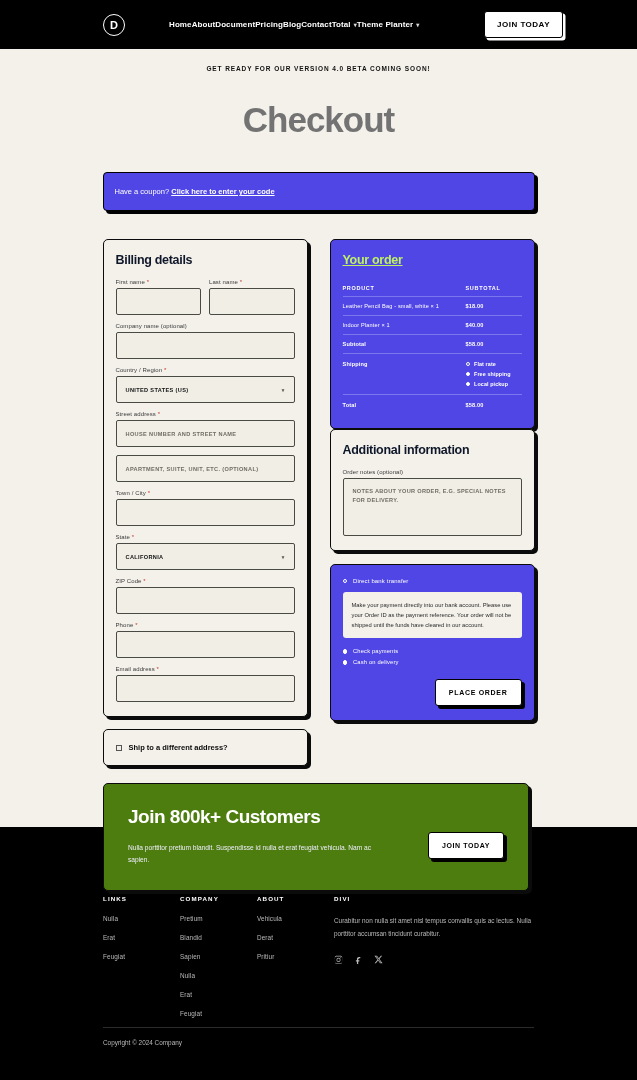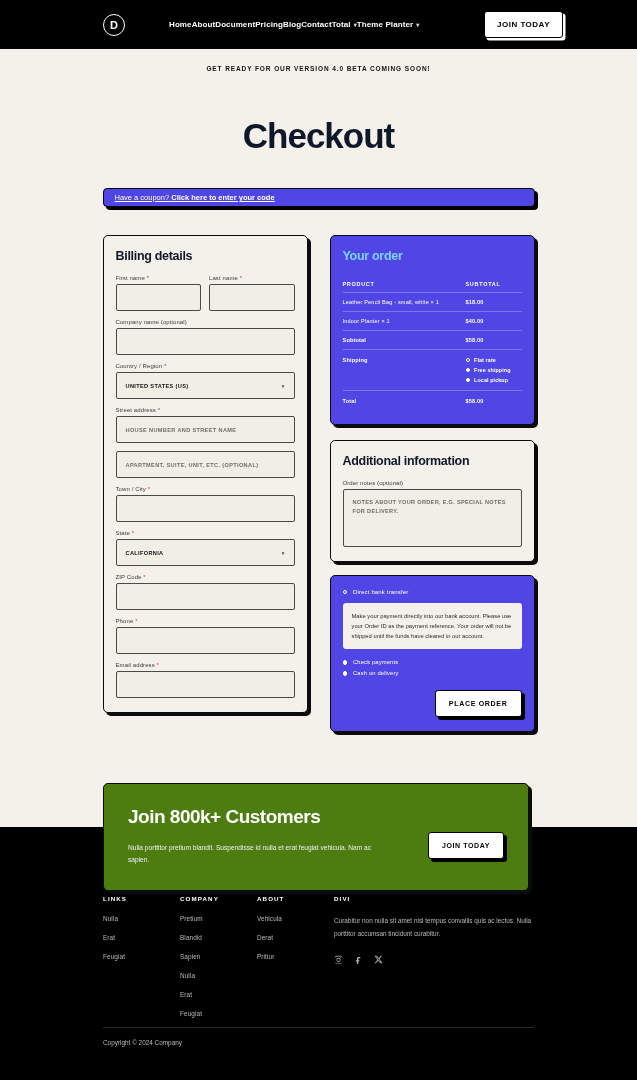--- a/index.html
+++ b/index.html
@@ -73,38 +73,37 @@
     color: #121212;
     padding: 16px 0 14px;
   }
 
   
   .page-title {
     text-align: center;
     font-size: 35px;
     font-weight: 700;
     letter-spacing: -1px;
-    color: #0f172a;
-    margin-top: 30px;
+    color: #737373;
+    margin-top: 14px;
   }
 
   
   .coupon {
     margin: 32px auto 0;
     width: 432px;
     background: #4f46e5;
     background: #5046e5;
     border: 1.6px solid #000;
     border-radius: 4px;
     box-shadow: 3px 3px 0 #000;
-    padding: 4px 11px;
+    padding: 14px 11px;
     font-size: 7.5px;
     color: #fff;
     font-weight: 500;
-    text-decoration: underline;
   }
   .coupon a { color: #fff; text-decoration: underline; font-weight: 700; }
 
   
   .main {
     display: flex;
     gap: 22px;
     width: 432px;
     margin: 28px auto 0;
     align-items: flex-start;
@@ -123,21 +122,21 @@
     background: #5046e5;
     border-color: #0b0b0b;
   }
   .card-title {
     font-size: 12.5px;
     font-weight: 700;
     letter-spacing: -.3px;
     color: #0f172a;
     margin-bottom: 12px;
   }
-  .card.purple .card-title { color: #7dd3fc; }
+  .card.purple .card-title { color: #bef264; text-decoration: underline; }
 
   .field { margin-bottom: 8px; }
   .field-label {
     font-size: 6px;
     color: #3a3a3a;
     margin-bottom: 3px;
     letter-spacing: .1px;
   }
   .req { color: #c0392b; }
   .input {
@@ -470,20 +469,24 @@
           <div class="field-label"><span>Phone</span> <span class="req">*</span></div>
           <div class="input"></div>
         </div>
 
         <div class="field" style="margin-bottom:0">
           <div class="field-label"><span>Email address</span> <span class="req">*</span></div>
           <div class="input"></div>
         </div>
       </div>
 
+      <div class="card ship-diff">
+        <span class="checkbox"></span>
+        <span>Ship to a different address?</span>
+      </div>
     </div>
 
     <div class="col-right">
 
       <div class="card purple">
         <div class="card-title">Your order</div>
         <div class="otable">
           <div class="orow head">
             <div class="oname">PRODUCT</div>
             <div class="oval">SUBTOTAL</div>
@@ -519,21 +522,21 @@
                 </div>
               </div>
           </div>
           <div class="orow bold total">
             <div class="oname">Total</div>
             <div class="oval">$58.00</div>
           </div>
         </div>
       </div>
 
-      <div class="card" style="margin-top:15px">
+      <div class="card" style="margin-top:0">
         <div class="card-title">Additional information</div>
         <div class="field-label">Order notes (optional)</div>
         <div class="textarea">NOTES ABOUT YOUR ORDER, E.G. SPECIAL NOTES FOR DELIVERY.</div>
       </div>
 
       <div class="card purple" style="margin-top:13px">
         <div class="pay-opt">
           <span class="radio open"></span>
           <span>Direct bank transfer</span>
         </div>

